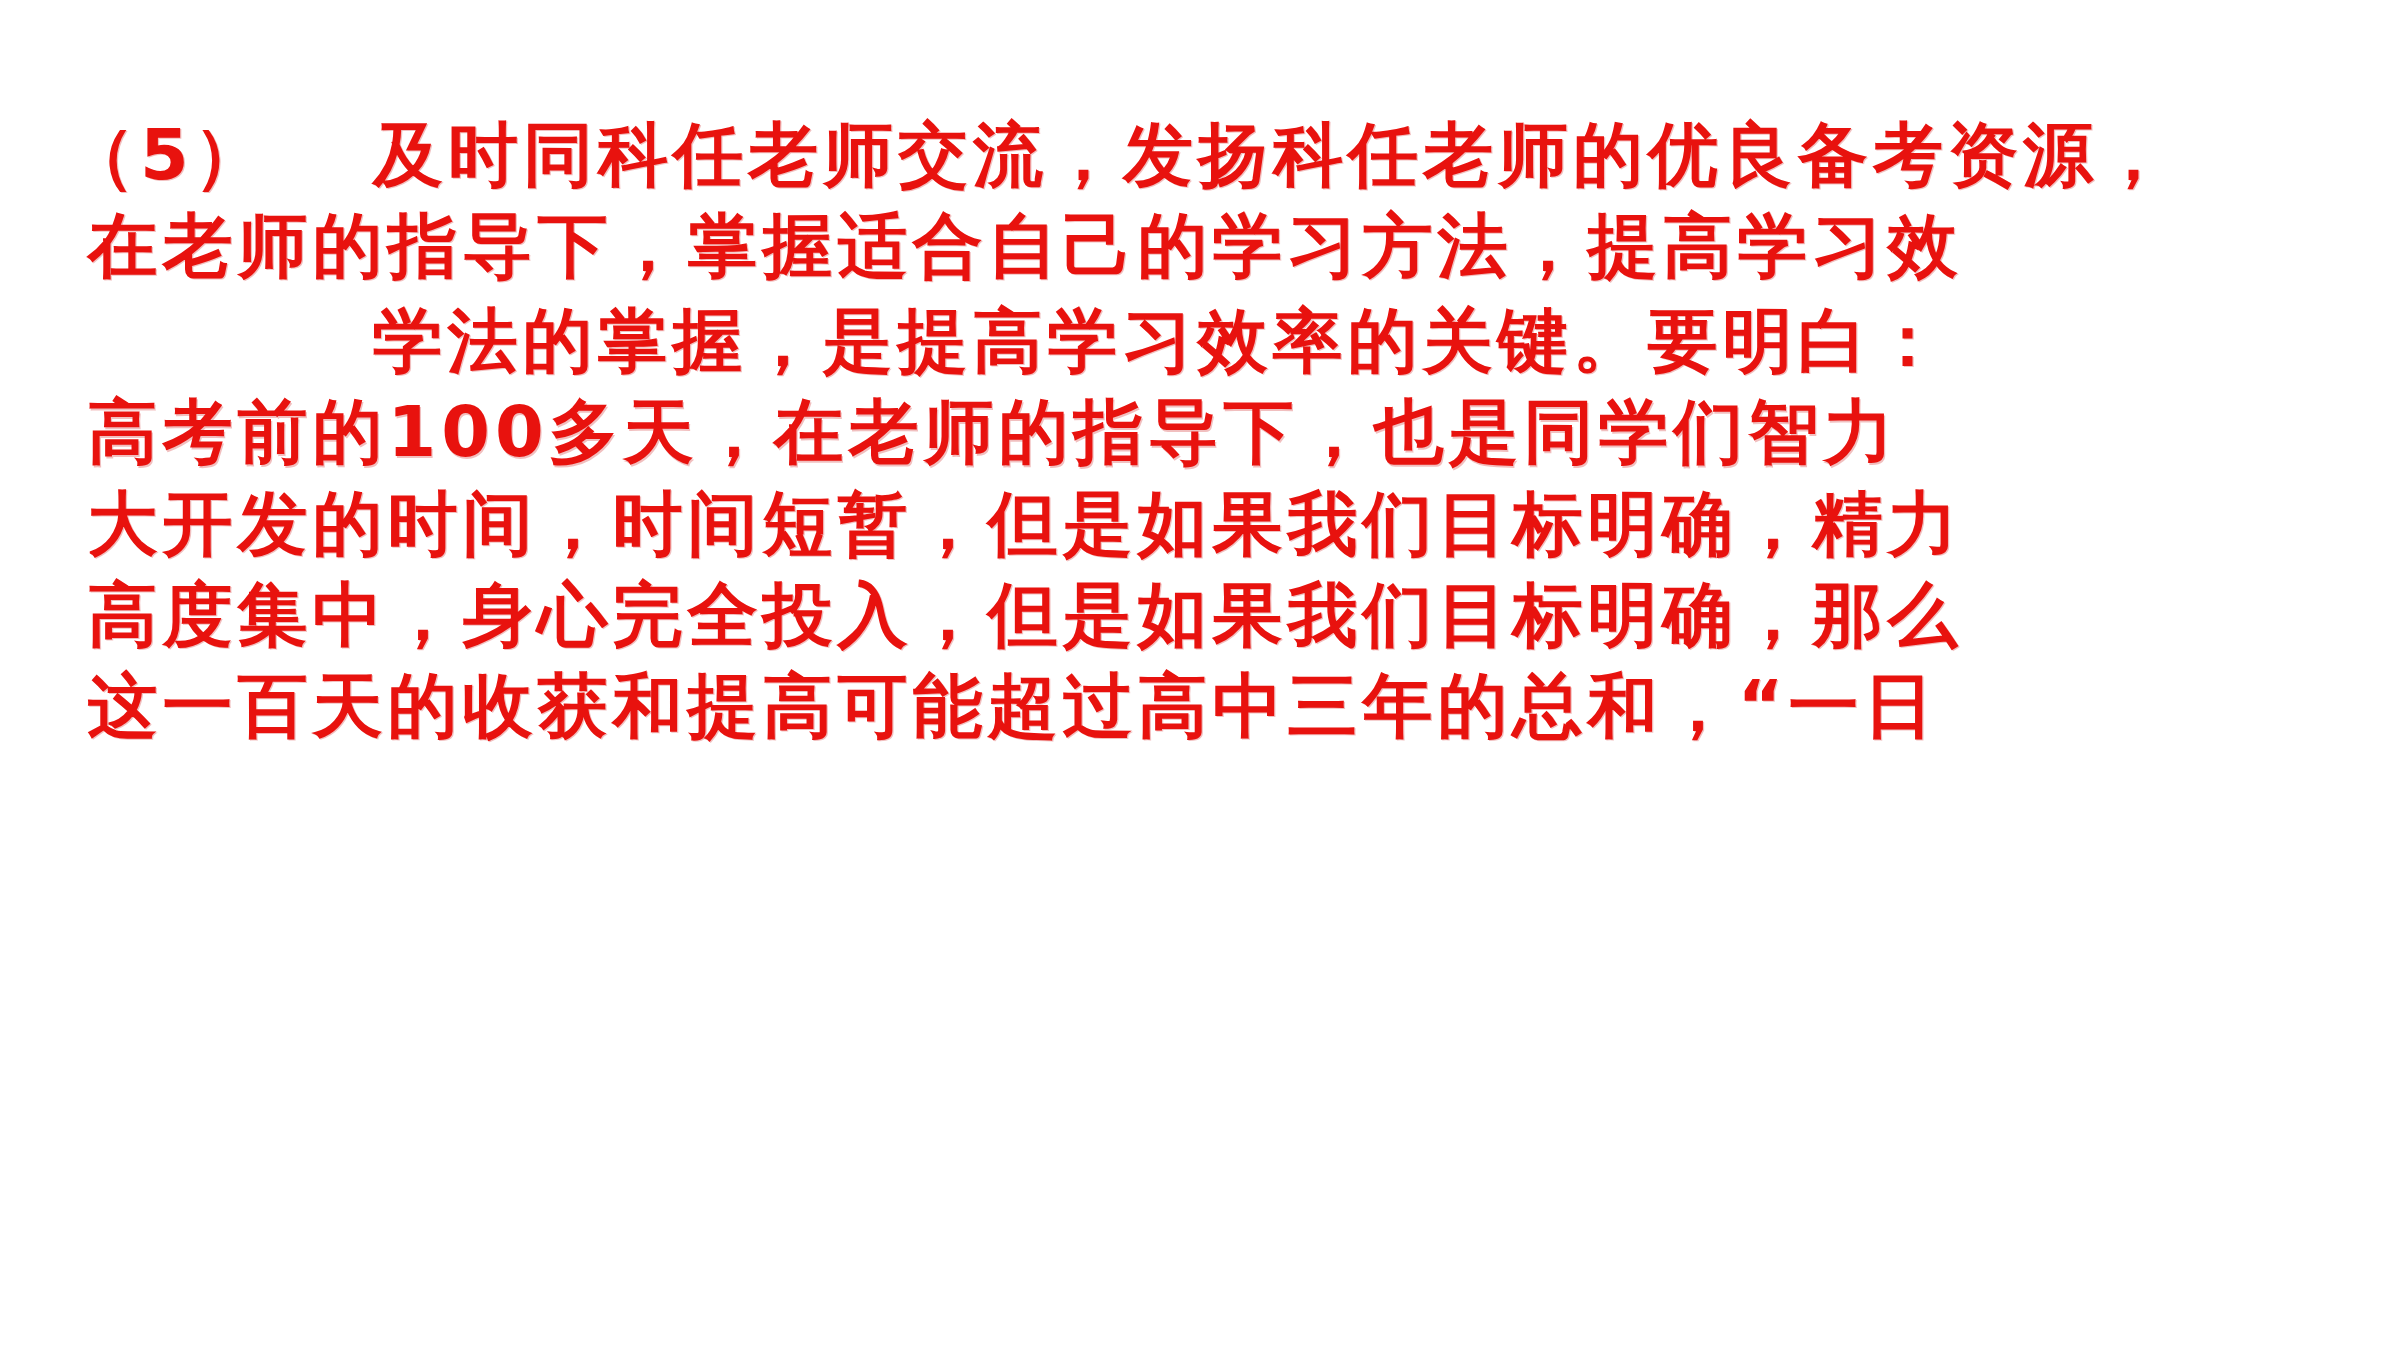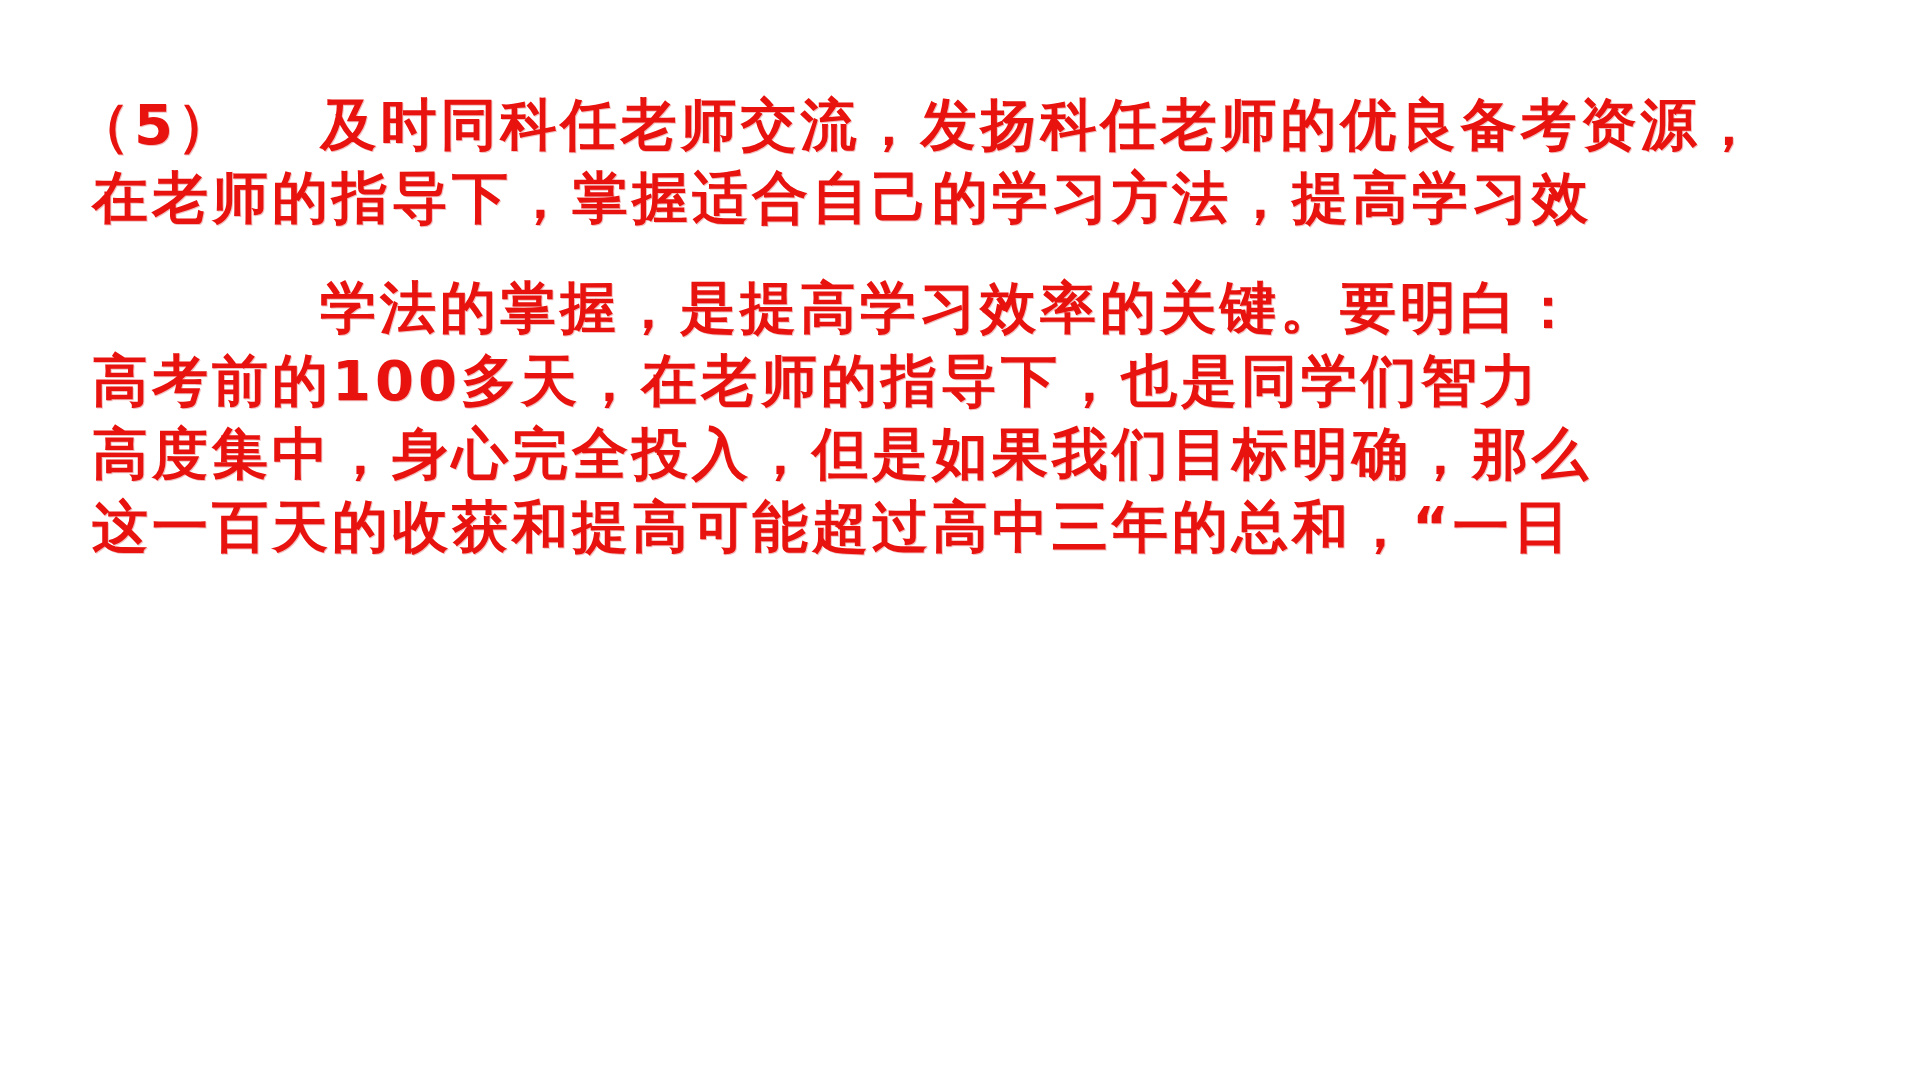--- a/index.html
+++ b/index.html
@@ -13,54 +13,55 @@
   .slide {
     position: relative;
     width: 1540px;
     height: 1080px;
     background: #ffffff;
     font-family: "DejaVu Sans", sans-serif;
     font-weight: 700;
     color: #e8120e;
     box-sizing: border-box;
     padding-top: 88px;
-    padding-left: 74px;
+    padding-left: 52px;
   }
   .paragraph {
     margin: 0;
   }
   .line {
     font-size: 56px;
     line-height: 73px;
     letter-spacing: 4px;
     white-space: nowrap;
     text-shadow: 1px 1px 0 rgba(200, 0, 0, 0.25);
   }
   
   .cont {
     padding-left: 18px;
   }
   .para2 {
-    margin-top: 37px;
+    margin-top: 3px;
   }
   
   .indent-first {
     text-indent: 228px;
   }
 </style>
 </head>
 <body>
 
 <div class="slide">
 
   <div class="paragraph">
     <div class="line">（5）　 及时同科任老师交流，发扬科任老师的优良备考资源，</div>
     <div class="line cont">在老师的指导下，掌握适合自己的学习方法，提高学习效</div>
   </div>
 
   <div class="paragraph para2">
     <div class="line cont indent-first">学法的掌握，是提高学习效率的关键。要明白：</div>
     <div class="line cont">高考前的100多天，在老师的指导下，也是同学们智力</div>
+    <div class="line cont">大开发的时间，时间短暂，但是如果我们目标明确，精力</div>
     <div class="line cont">高度集中，身心完全投入，但是如果我们目标明确，那么</div>
     <div class="line cont">这一百天的收获和提高可能超过高中三年的总和，“一日</div>
   </div>
 
 </div>
 
 </body></html>

